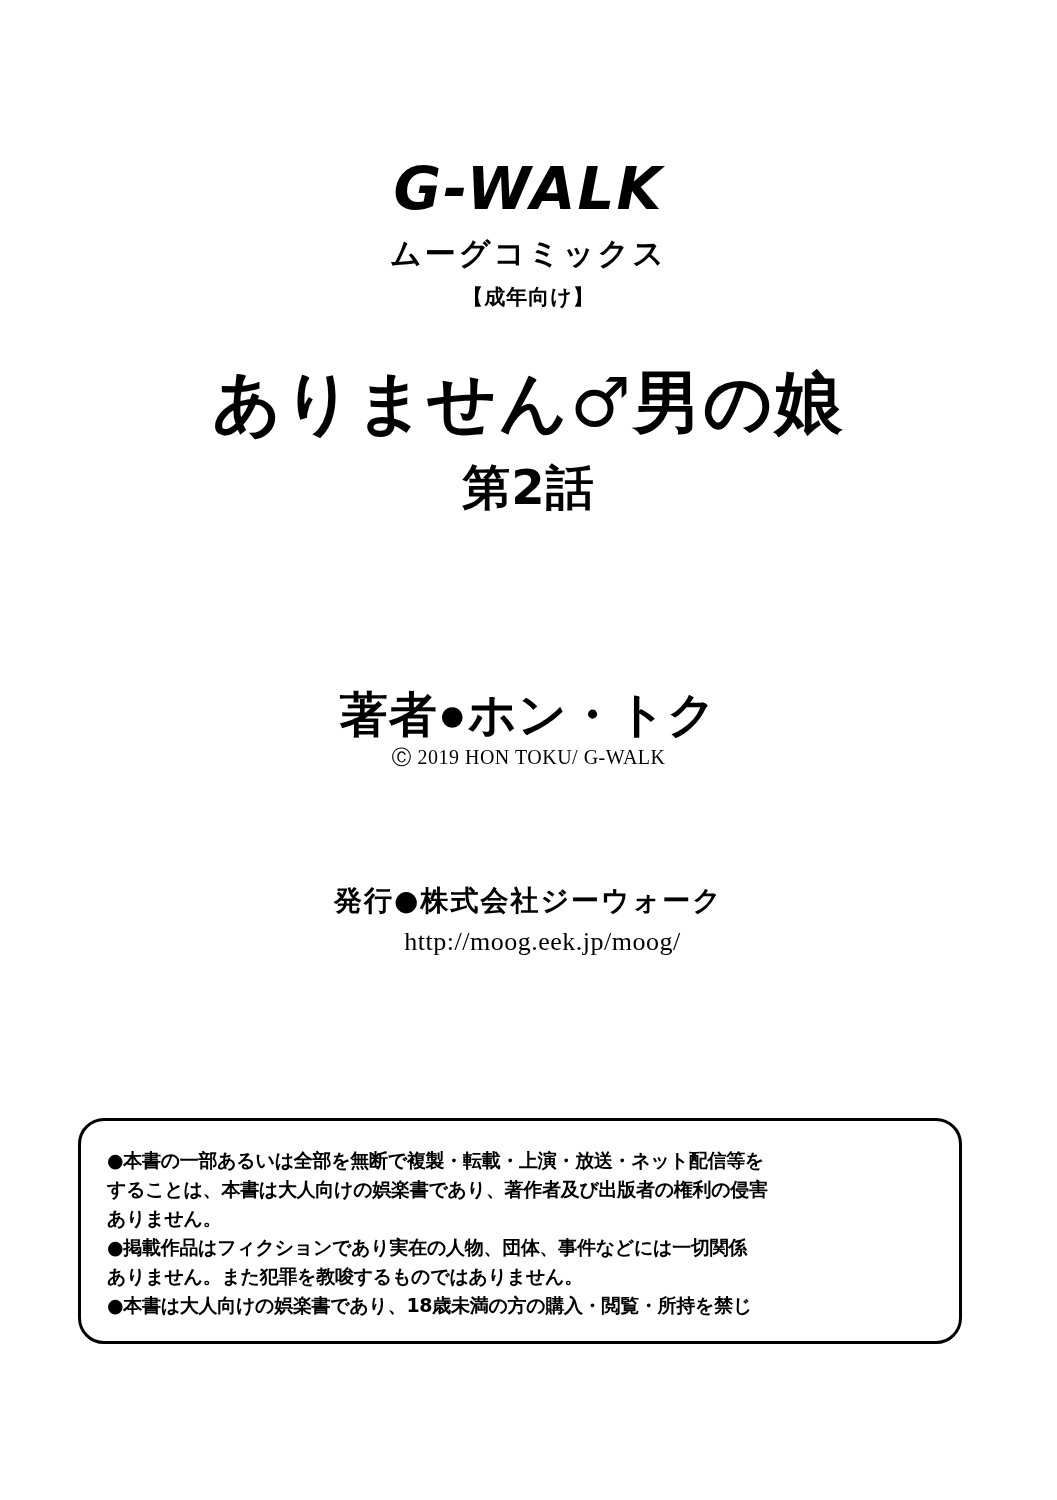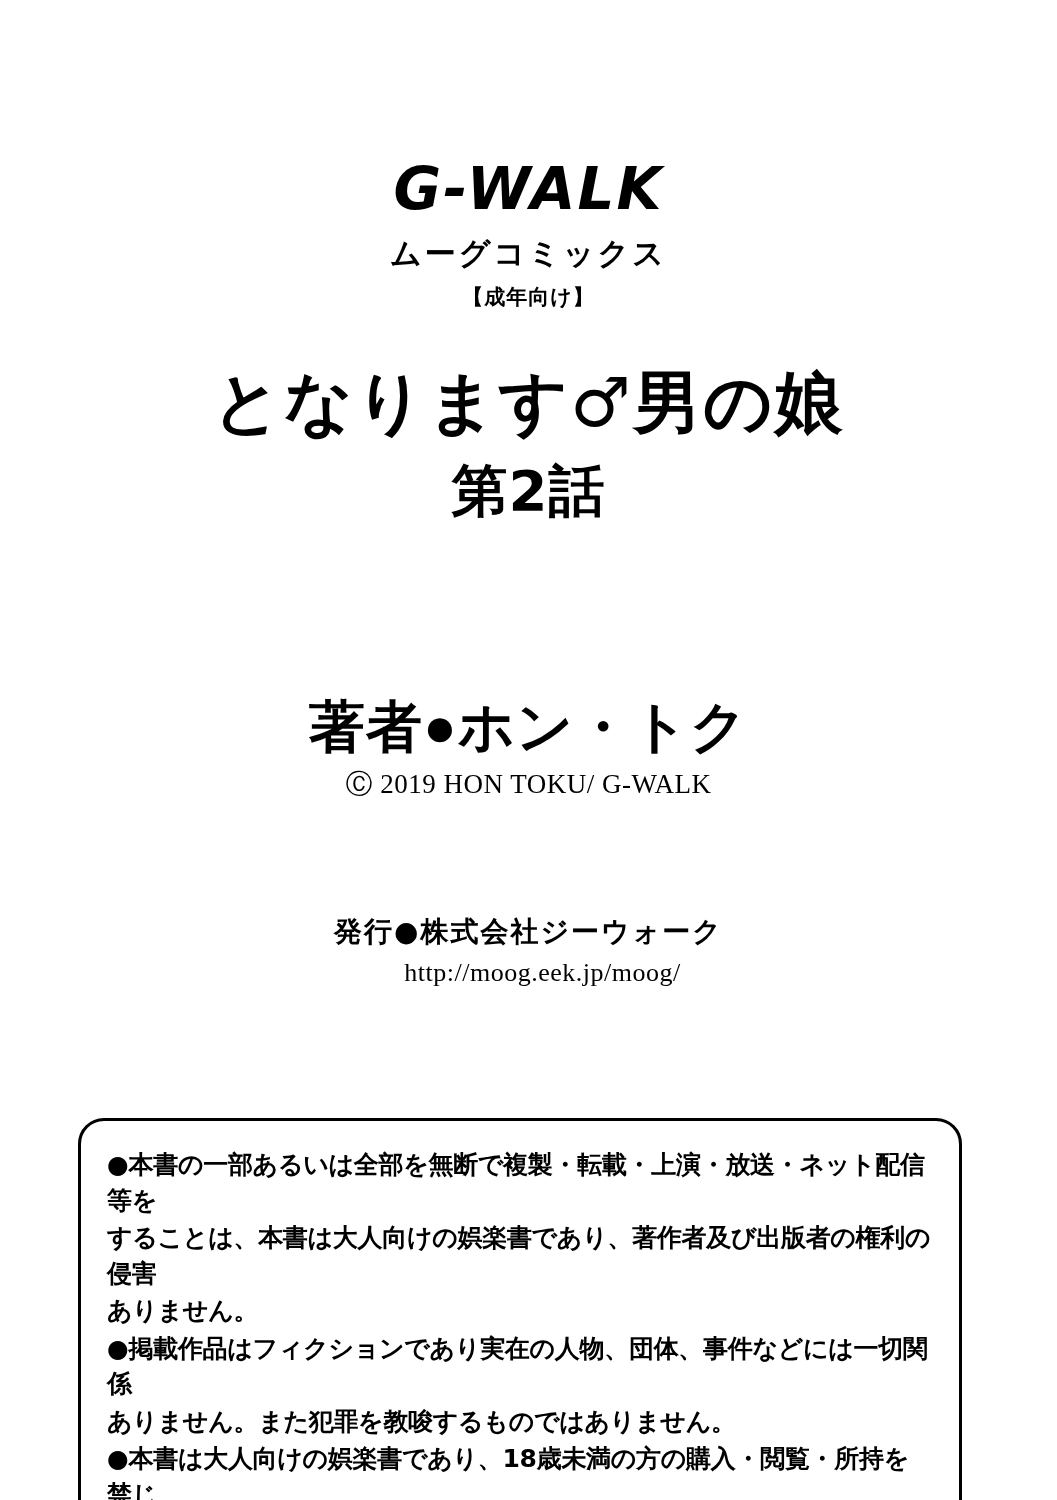--- a/index.html
+++ b/index.html
@@ -63,41 +63,41 @@
     font-weight: 900;
     font-size: 68px;
     letter-spacing: 2px;
     line-height: 1.1;
     white-space: nowrap;
   }
   .chapter {
     margin-top: 22px;
     font-family: "DejaVu Sans", sans-serif;
     font-weight: 900;
-    font-size: 56px;
+    font-size: 48px;
     letter-spacing: 1px;
     line-height: 1;
   }
 
   
   .credits-block {
     text-align: center;
     margin-top: 180px;
   }
   .author-line {
     font-family: Liberation Sans, sans-serif;
     font-weight: 900;
-    font-size: 56px;
+    font-size: 48px;
     letter-spacing: 1px;
     line-height: 1;
   }
   .copyright-line {
-    margin-top: 16px;
+    margin-top: 8px;
     font-family: "Liberation Serif", serif;
-    font-size: 27px;
+    font-size: 20px;
     letter-spacing: 0.5px;
     line-height: 1;
   }
 
   
   .publisher-block {
     text-align: center;
     margin-top: 120px;
   }
   .publisher-line {
@@ -123,21 +123,21 @@
     top: 1118px;
     width: 884px;
     box-sizing: border-box;
     border: 3px solid #000;
     border-radius: 26px;
     padding: 26px 26px 22px 26px;
   }
   .notice-line {
     font-family: "DejaVu Sans", sans-serif;
     font-weight: 700;
-    font-size: 25px;
+    font-size: 19px;
     line-height: 1.42;
     letter-spacing: -0.3px;
     text-align: left;
     margin: 0;
   }
   .notice-line + .notice-line {
     margin-top: 2px;
   }
 </style>
 </head>
@@ -145,21 +145,21 @@
 
 <div class="page">
 
   <div class="logo-block">
     <div class="brand-logo">G-WALK</div>
     <div class="brand-sub">ムーグコミックス</div>
     <div class="age-tag">【成年向け】</div>
   </div>
 
   <div class="title-block">
-    <div class="work-title">となります♂男の娘</div>
+    <div class="work-title">ありません♂男の娘</div>
     <div class="chapter">第2話</div>
   </div>
 
   <div class="credits-block">
     <div class="author-line">著者●ホン・トク</div>
     <div class="copyright-line">Ⓒ 2019 HON TOKU/ G-WALK</div>
   </div>
 
   <div class="publisher-block">
     <div class="publisher-line">発行●株式会社ジーウォーク</div>

